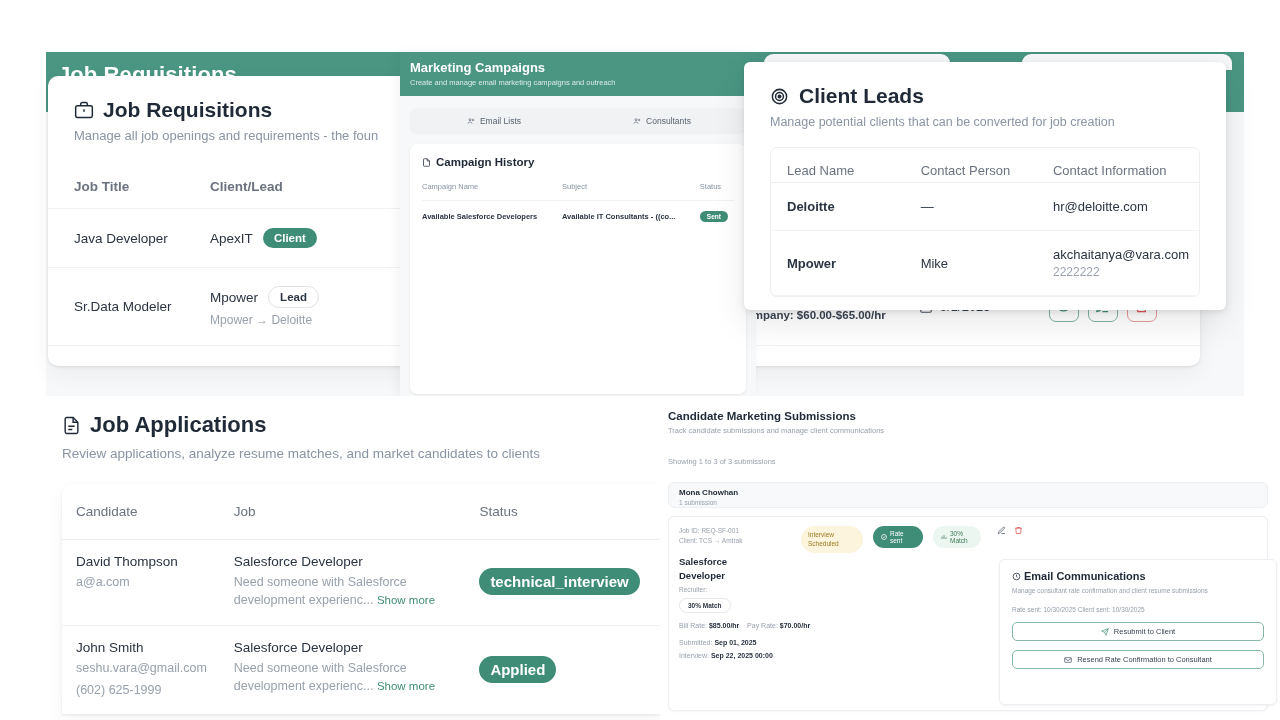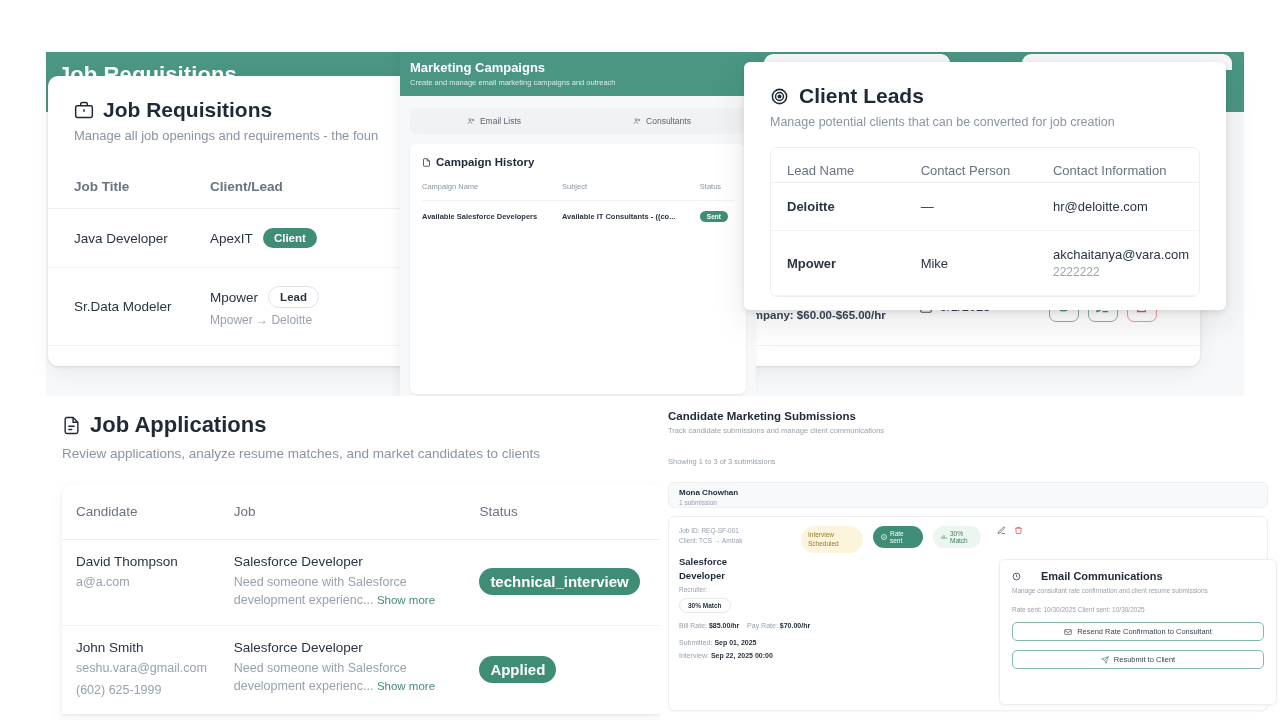--- a/index.html
+++ b/index.html
@@ -202,21 +202,21 @@
   .cms-rates b { color:#1f2937; }
   .cms-dates { font-size: 7px; color:#98a1ad; margin-top: 8px; line-height: 1.8; }
   .cms-dates b { color:#2b3442; font-weight:bold; }
 
   
   .ec-panel {
     position:absolute; left:330px; top:42px; width: 278px; height: 146px;
     background:#fff; border:1px solid #eceef1; border-radius:6px; padding: 10px 12px;
     box-shadow: 0 1px 3px rgba(0,0,0,.05);
   }
-  .ec-title { display:flex; align-items:center; gap:20px; font-size: 11px; font-weight:bold; color:#1f2937; }
+  .ec-title { display:flex; align-items:center; gap:3px; font-size: 11px; font-weight:bold; color:#1f2937; }
   .ec-sub { font-size: 6.5px; color:#98a1ad; margin-top: 5px; }
   .ec-sent { font-size: 6.5px; color:#98a1ad; margin-top: 12px; }
   .ec-btn {
     margin-top: 9px; height: 19px; border:1px solid #86b8a8; border-radius: 5px;
     display:flex; align-items:center; justify-content:center; gap:5px;
     font-size: 7.5px; color:#3b4453; background:#fff;
   }
   .icon { display:inline-flex; align-items:center; justify-content:center; }
 </style>
 </head>
@@ -601,32 +601,32 @@
                   <path d="M12 7v5l3 2"></path>
                 </svg>
             </span>
             <span>Email Communications</span>
           </div>
           <div class="ec-sub">Manage consultant rate confirmation and client resume submissions</div>
           <div class="ec-sent">Rate sent: 10/30/2025   Client sent: 10/30/2025</div>
 
           <div class="ec-btn">
             <span class="icon">
+              <svg width="8" height="8" viewBox="0 0 24 24" fill="none" stroke="#3f8d77" stroke-width="2">
+                  <path d="M22 2L11 13M22 2l-7 20-4-9-9-4z"></path>
+                </svg>
+            </span>
+            <span>Resubmit to Client</span>
+          </div>
+          <div class="ec-btn">
+            <span class="icon">
               <svg width="8" height="8" viewBox="0 0 24 24" fill="none" stroke="#3b4453" stroke-width="2">
                   <rect x="2" y="5" width="20" height="14" rx="2"></rect>
                   <path d="M2 7l10 7 10-7"></path>
                 </svg>
             </span>
             <span>Resend Rate Confirmation to Consultant</span>
           </div>
-          <div class="ec-btn">
-            <span class="icon">
-              <svg width="8" height="8" viewBox="0 0 24 24" fill="none" stroke="#3f8d77" stroke-width="2">
-                  <path d="M22 2L11 13M22 2l-7 20-4-9-9-4z"></path>
-                </svg>
-            </span>
-            <span>Resubmit to Client</span>
-          </div>
         </div>
       </div>
     </div>
   </div>
 </div>
 
 </body></html>

